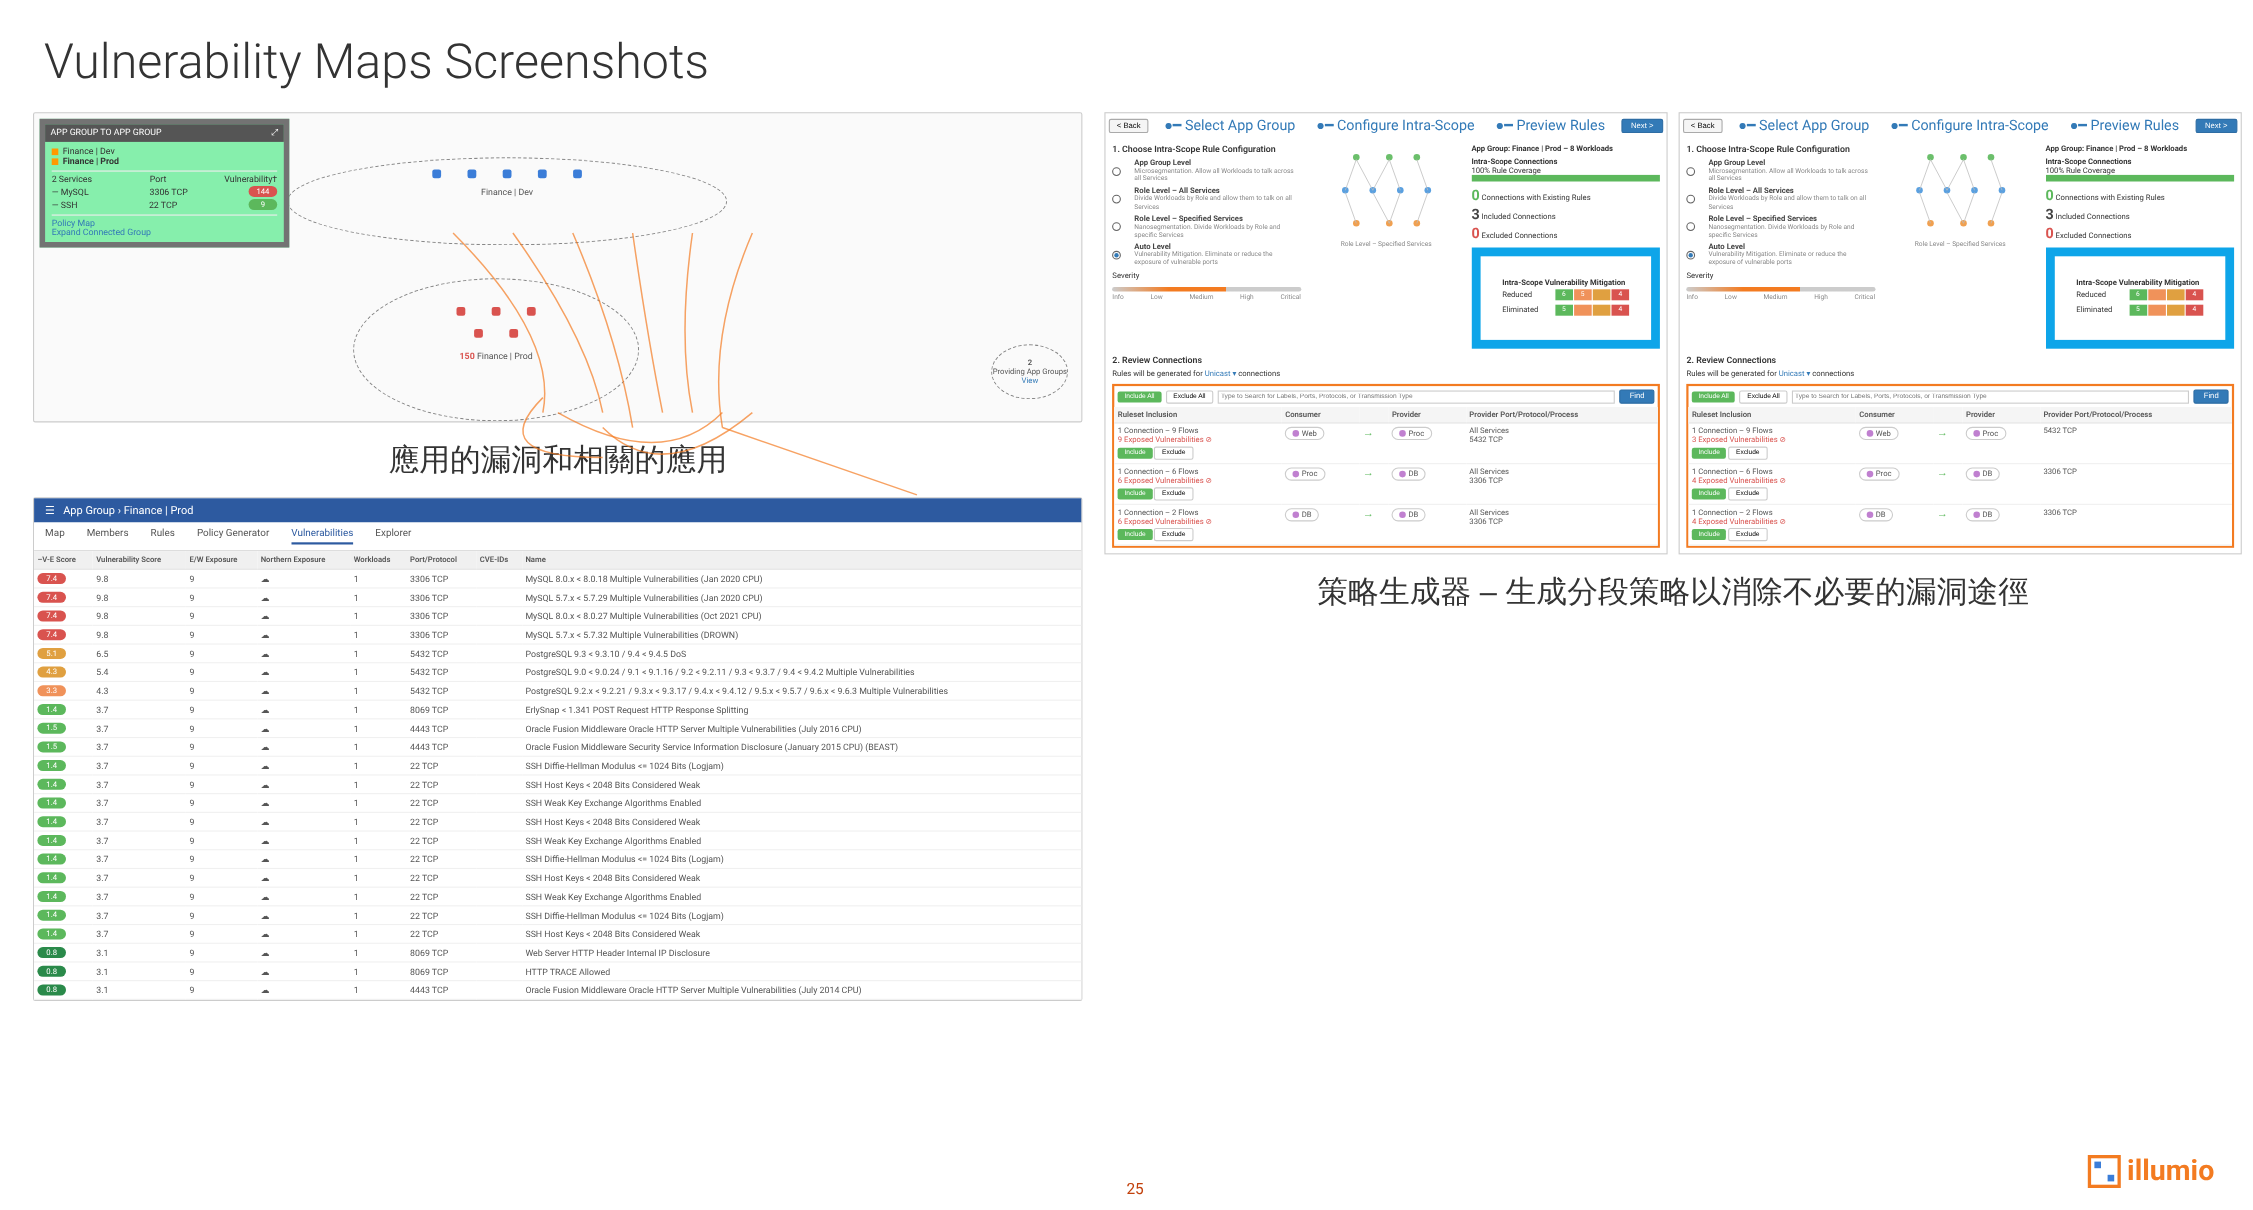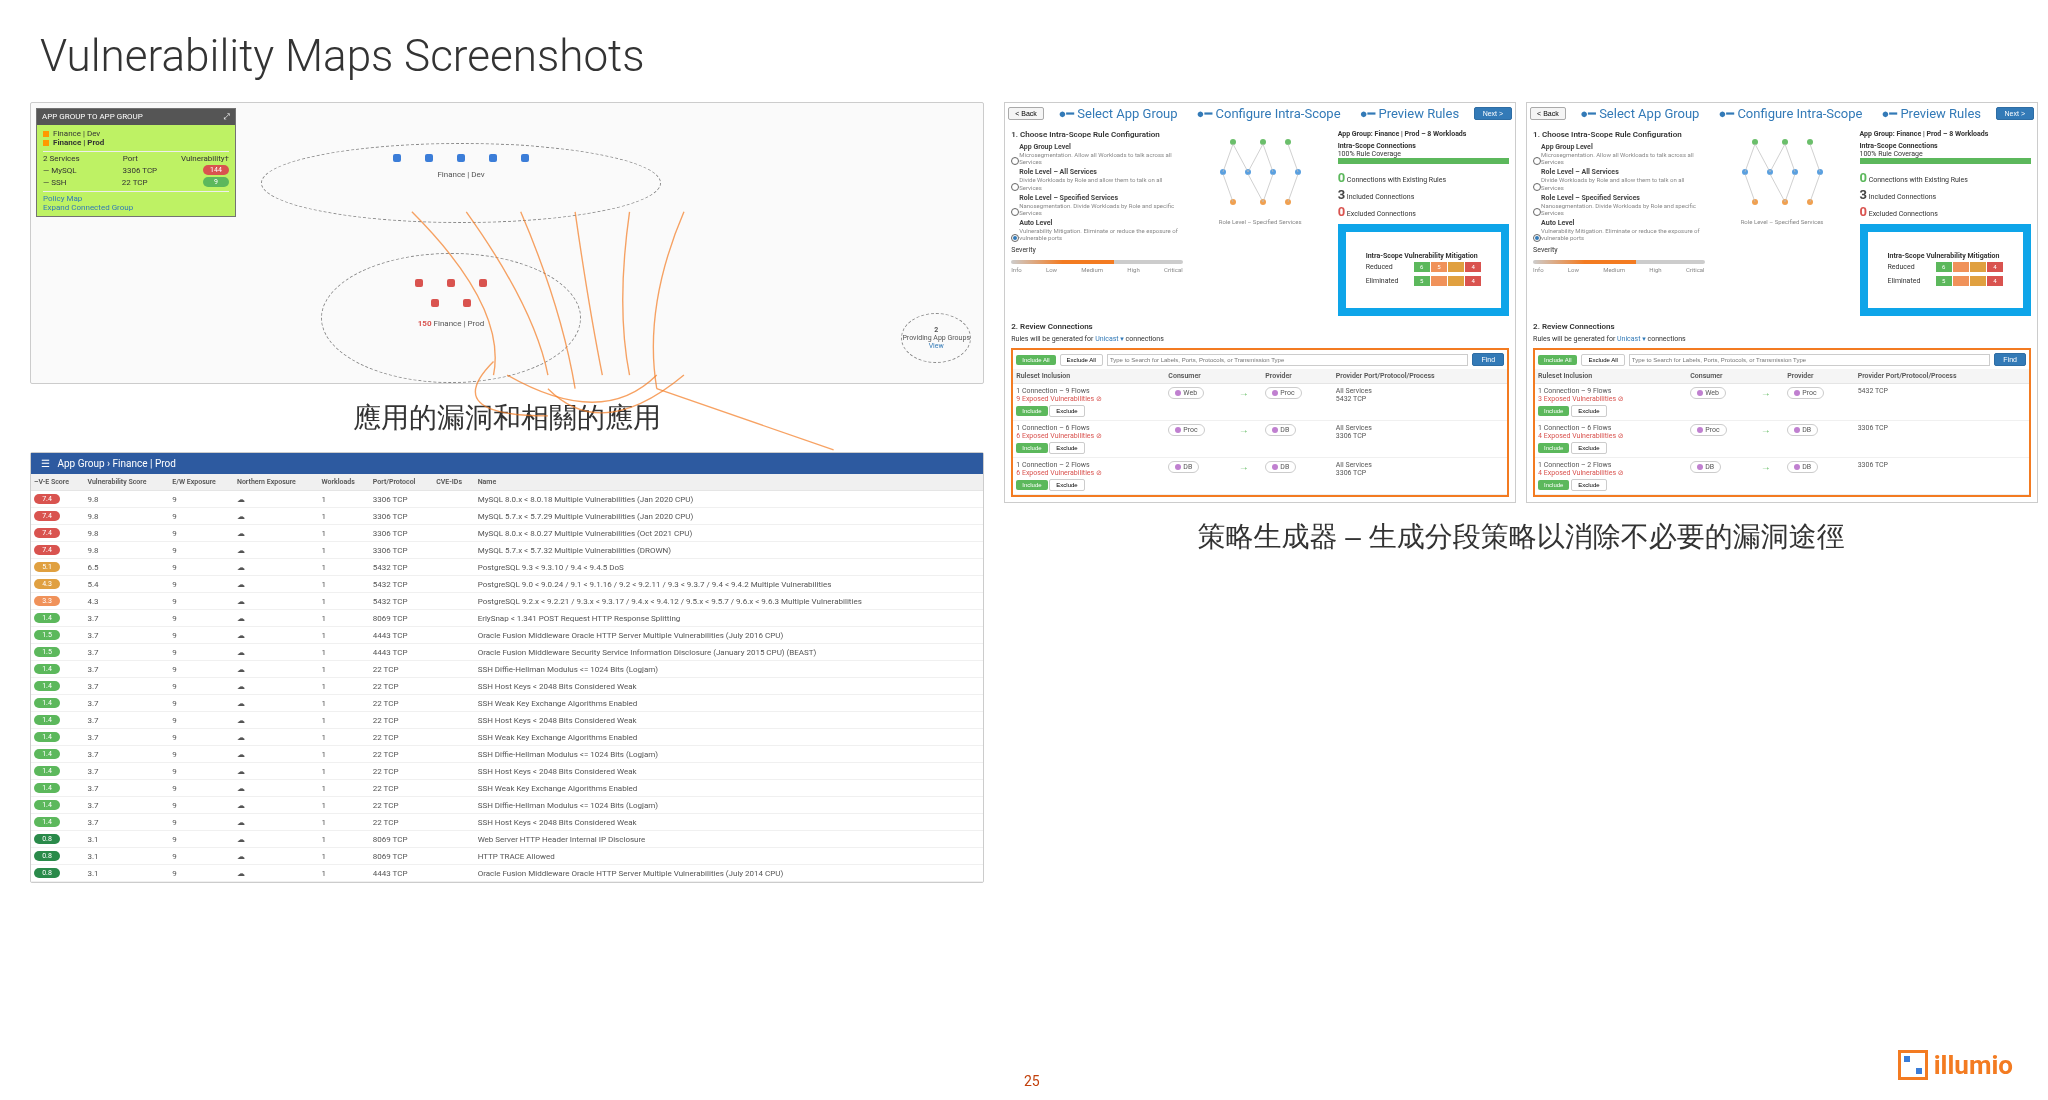--- a/index.html
+++ b/index.html
@@ -2,21 +2,21 @@
 <html><head>
 <meta charset="utf-8">
 <style>
 * { box-sizing: border-box; margin: 0; padding: 0; }
 body { font-family: -apple-system, "Segoe UI", Roboto, sans-serif; background: #fff; width: 2048px; height: 1100px; position: relative; padding: 20px 30px; color: #333; }
 .slide-title { font-size: 44px; font-weight: 300; color: #333; margin: 10px 0 20px 10px; }
 .grid { display: grid; grid-template-columns: 48% 52%; gap: 20px; }
 .col { display: flex; flex-direction: column; gap: 10px; }
 .panel { border: 1px solid #ccc; background: #fafafa; border-radius: 2px; font-size: 9px; position: relative; }
 .caption { font-size: 28px; text-align: center; margin: 5px 0; font-family: "PingFang TC", "Microsoft JhengHei", sans-serif; }
-.legend-box { background: #bef264; border: 1px solid #737373; width: 200px; position: absolute; top: 5px; left: 5px; font-size: 8px; z-index: 5; }
+.legend-box { background: #86efac; border: 5px solid #737373; width: 227px; position: absolute; top: 5px; left: 5px; font-size: 8px; z-index: 5; }
 .legend-hdr { background: #555; color: #fff; padding: 3px 5px; font-size: 8px; display: flex; justify-content: space-between; }
 .legend-body { padding: 4px 6px; }
 .legend-row { display: flex; align-items: center; gap: 4px; }
 .badge { border-radius: 8px; padding: 1px 6px; color: #fff; font-size: 7px; display: inline-block; text-align: center; min-width: 26px; }
 .bg-red { background: #d9534f; }
 .bg-orange { background: #f0925a; }
 .bg-yellow { background: #e0a040; }
 .bg-green { background: #5cb85c; }
 .bg-darkgreen { background: #2a8a4a; }
 .map-body { height: 280px; position: relative; padding: 10px 10px 10px 220px; }
@@ -38,21 +38,21 @@
 .wiz { flex: 1; border: 1px solid #ccc; background: #fff; font-size: 7px; }
 .wiz-hdr { display: flex; align-items: center; padding: 3px; gap: 5px; }
 .btn-sm { padding: 2px 6px; font-size: 7px; border: 1px solid #aaa; background: #f5f5f5; border-radius: 2px; }
 .btn-blue { background: #337ab7; color: #fff; border: 1px solid #2e6da4; padding: 2px 8px; font-size: 7px; border-radius: 2px; }
 .steps { flex: 1; display: flex; justify-content: space-around; font-size: 13px; color: #337ab7; }
 .wiz-body { display: flex; padding: 6px; gap: 6px; }
 .wiz-left { flex: 1.2; }
 .wiz-mid { flex: 1; text-align: center; }
 .wiz-right { flex: 1.2; }
 .sec-title { font-size: 8px; font-weight: 600; margin-bottom: 4px; }
-.radio-row { display: flex; align-items: flex-end; gap: 0; margin: 3px 0; font-size: 7px; color: #444; }
+.radio-row { display: flex; align-items: center; gap: 12px; margin: 3px 0; font-size: 7px; color: #444; }
 .radio-dot { width: 8px; height: 8px; border: 1px solid #666; border-radius: 50%; flex-shrink: 0; margin-top: 1px; }
 .radio-dot.sel::after { content: ""; display: block; width: 4px; height: 4px; background: #337ab7; border-radius: 50%; margin: 1px; }
 .diagram-sm { width: 100px; height: 80px; margin: 4px auto; position: relative; }
 .diagram-sm .dot { width: 6px; height: 6px; border-radius: 50%; position: absolute; }
 .summary-line { display: flex; justify-content: space-between; font-size: 7px; margin: 2px 0; }
 .bigO { font-size: 13px; font-weight: 700; color: #5cb85c; }
 .mitig-box { border: 8px solid #0ea5e9; padding: 20px; margin-top: 5px; font-size: 7px; }
 .seg-bar { display: flex; margin: 2px 0; gap: 1px; }
 .seg { height: 10px; flex: 1; color: #fff; font-size: 6px; text-align: center; line-height: 10px; }
 .review-box { border: 2px solid #f37b21; margin: 5px 6px; }
@@ -150,20 +150,28 @@
           <b>2</b>
             <span>Providing App Groups</span>
             <span style="color:#337ab7">View</span>
         </div>
       </div>
     </div>
     <div class="caption">應用的漏洞和相關的應用</div>
 
     <div class="panel" style="background:#fff">
       <div class="tabs-bar">☰ &nbsp; <span>App Group  ›  Finance | Prod</span></div>
+      <div class="tabs" id="tabs-row">
+          <span class="">Map</span>
+          <span class="">Members</span>
+          <span class="">Rules</span>
+          <span class="">Policy Generator</span>
+          <span class="active">Vulnerabilities</span>
+          <span class="">Explorer</span>
+        </div>
       <table>
         <thead>
             <tr id="vuln-head">
               <th>–V-E Score</th>
               <th>Vulnerability Score</th>
               <th>E/W Exposure</th>
               <th>Northern Exposure</th>
               <th>Workloads</th>
               <th>Port/Protocol</th>
               <th>CVE-IDs</th>

